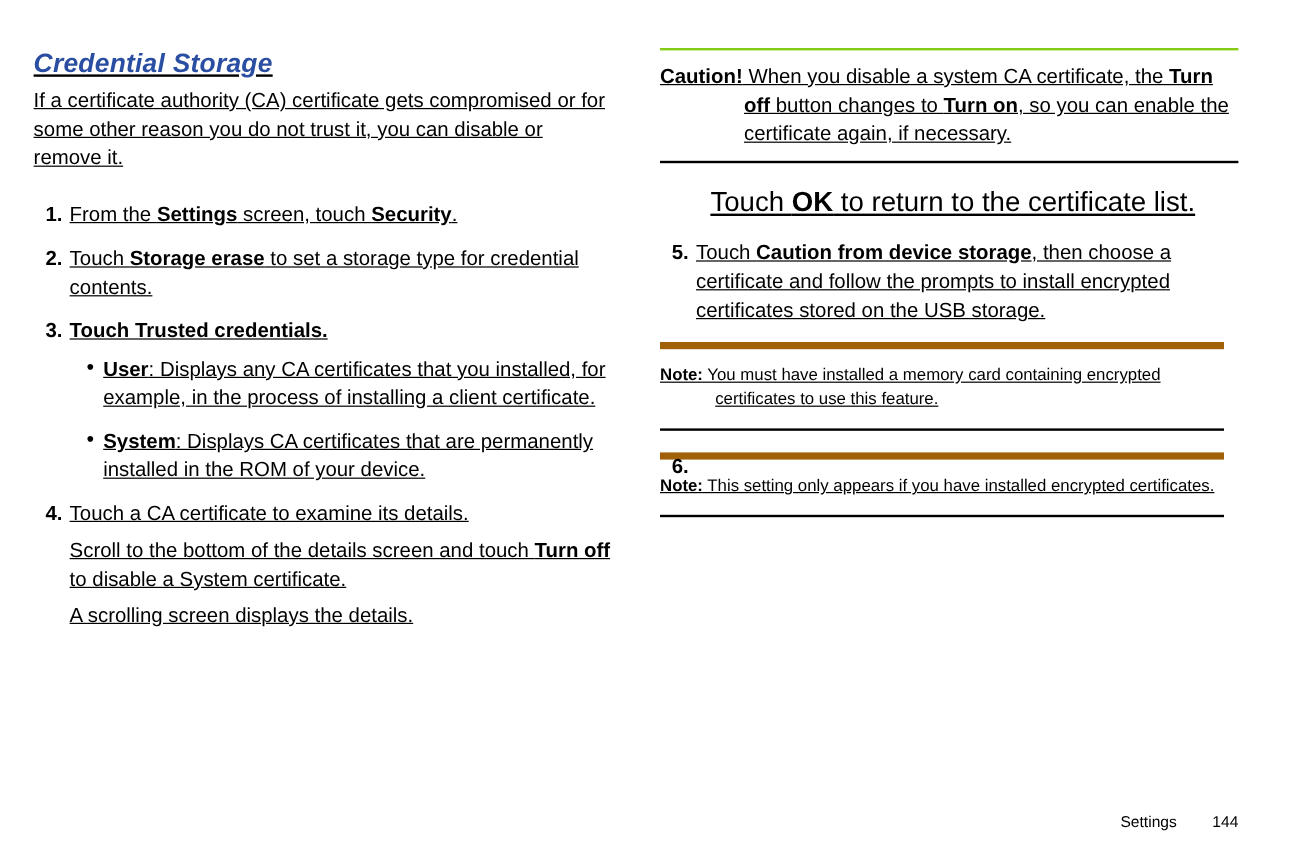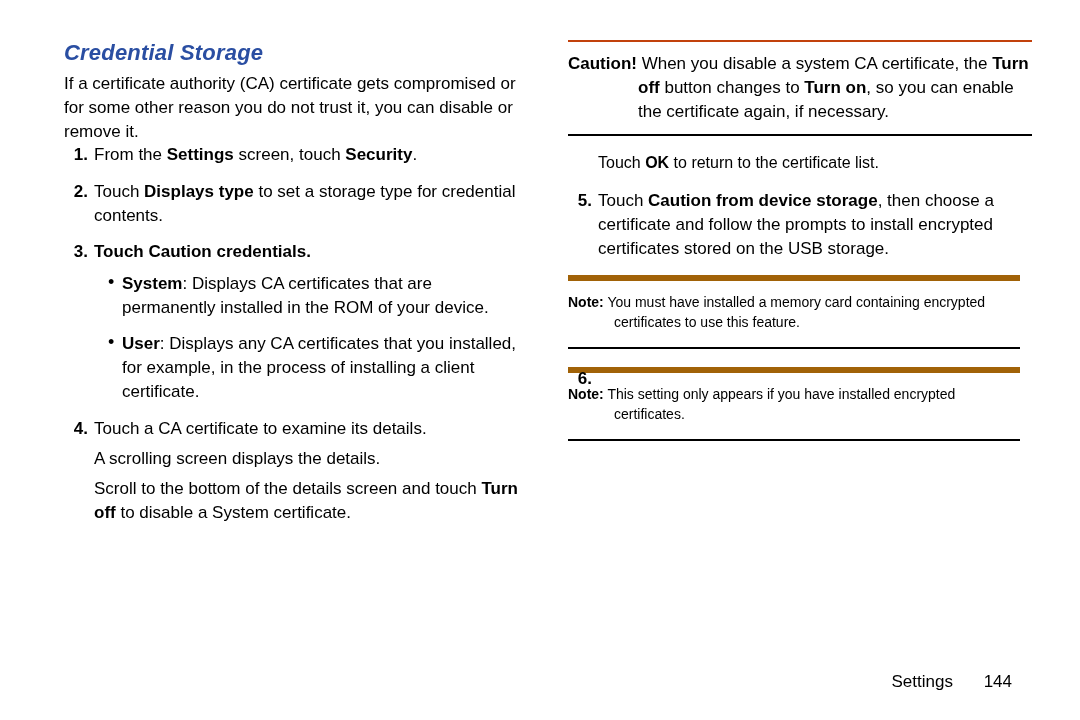--- a/index.html
+++ b/index.html
@@ -9,42 +9,43 @@
     height: 720px;
     background: #fff;
     font-family: Arial, Helvetica, sans-serif;
     color: #000;
   }
   .page {
     position: relative;
     width: 1080px;
     height: 720px;
     box-sizing: border-box;
-    padding: 40px 48px 30px 64px;
+    padding: 40px 48px 30px 28px;
+    text-decoration: underline;
   }
   .columns {
     display: flex;
     gap: 40px;
   }
   .col {
     flex: 1;
     min-width: 0;
   }
   .heading {
     font-style: italic;
     font-weight: 900;
     color: #2a4ea2;
     font-size: 22px;
     letter-spacing: 0.2px;
     margin: 0 0 6px 0;
   }
   .intro {
     font-size: 17px;
     line-height: 1.4;
-    margin: 0 0 0 0;
+    margin: 0 0 24px 0;
   }
   ol.steps {
     list-style: none;
     padding: 0 0 0 24px;
     margin: 0;
     font-size: 17px;
     line-height: 1.42;
   }
   ol.steps > li {
     position: relative;
@@ -76,21 +77,21 @@
   ul.bullets li::before {
     content: "•";
     position: absolute;
     left: 0;
     top: 0;
     font-size: 18px;
     line-height: 1.2;
   }
   .b { font-weight: 700; }
   .hr-block {
-    border-top: 2px solid #c2410c;
+    border-top: 2px solid #84cc16;
     border-bottom: 2px solid #000;
     padding: 10px 0 10px 0;
     margin: 0 0 16px 0;
     font-size: 17px;
     line-height: 1.42;
   }
   .right-steps {
     list-style: none;
     padding: 0 0 0 24px;
     margin: 0 0 14px 0;
@@ -123,32 +124,32 @@
     padding-left: 70px;
     text-indent: -70px;
   }
   .note-indent {
     padding-left: 46px;
     text-indent: -46px;
   }
   .footer {
     position: absolute;
     bottom: 28px;
-    right: 68px;
-    font-size: 17px;
+    right: 48px;
+    font-size: 13px;
   }
   .footer .pg {
     display: inline-block;
     margin-left: 26px;
   }
   .whole-bold { font-weight: 700; }
   .plain-line {
-    font-size: 16px;
-    line-height: 1.42;
-    margin: 0 0 14px 30px;
+    font-size: 23px;
+    line-height: 1.42;
+    margin: 0 0 14px 42px;
   }
 </style>
 </head>
 <body>
 
 <div class="page">
   <div class="columns">
 
     <div class="col">
       <h3 class="heading">Credential Storage</h3>
@@ -157,44 +158,44 @@
       <ol class="steps">
         <li>
           <span class="num">1.</span>
           <span>
             <span>From the </span><span class="b">Settings</span><span> screen, touch </span><span class="b">Security</span><span>.</span>
           </span>
         </li>
         <li>
           <span class="num">2.</span>
           <span>
-            <span>Touch </span><span class="b">Displays type</span><span> to set a storage type for credential contents.</span>
+            <span>Touch </span><span class="b">Storage erase</span><span> to set a storage type for credential contents.</span>
           </span>
         </li>
         <li>
           <span class="num">3.</span>
           <span class="whole-bold">
-            <span>Touch </span><span>Caution credentials</span><span>.</span>
+            <span>Touch </span><span>Trusted credentials</span><span>.</span>
           </span>
           <ul class="bullets">
+            <li>
+              <span class="b">User</span><span>: Displays any CA certificates that you installed, for example, in the process of installing a client certificate.</span>
+            </li>
             <li>
               <span class="b">System</span><span>: Displays CA certificates that are permanently installed in the ROM of your device.</span>
             </li>
-            <li>
-              <span class="b">User</span><span>: Displays any CA certificates that you installed, for example, in the process of installing a client certificate.</span>
-            </li>
           </ul>
         </li>
         <li>
           <span class="num">4.</span>
           <span>Touch a CA certificate to examine its details.</span>
-          <div class="subtext">A scrolling screen displays the details.</div>
           <div class="subtext">
             <span>Scroll to the bottom of the details screen and touch </span><span class="b">Turn off</span><span> to disable a System certificate.</span>
           </div>
+          <div class="subtext">A scrolling screen displays the details.</div>
         </li>
       </ol>
     </div>
 
     <div class="col">
 
       <div class="hr-block caution-indent">
         <span class="b">Caution!</span><span> When you disable a system CA certificate, the </span><span class="b">Turn off</span><span> button changes to </span><span class="b">Turn on</span><span>, so you can enable the certificate again, if necessary.</span>
       </div>
 

